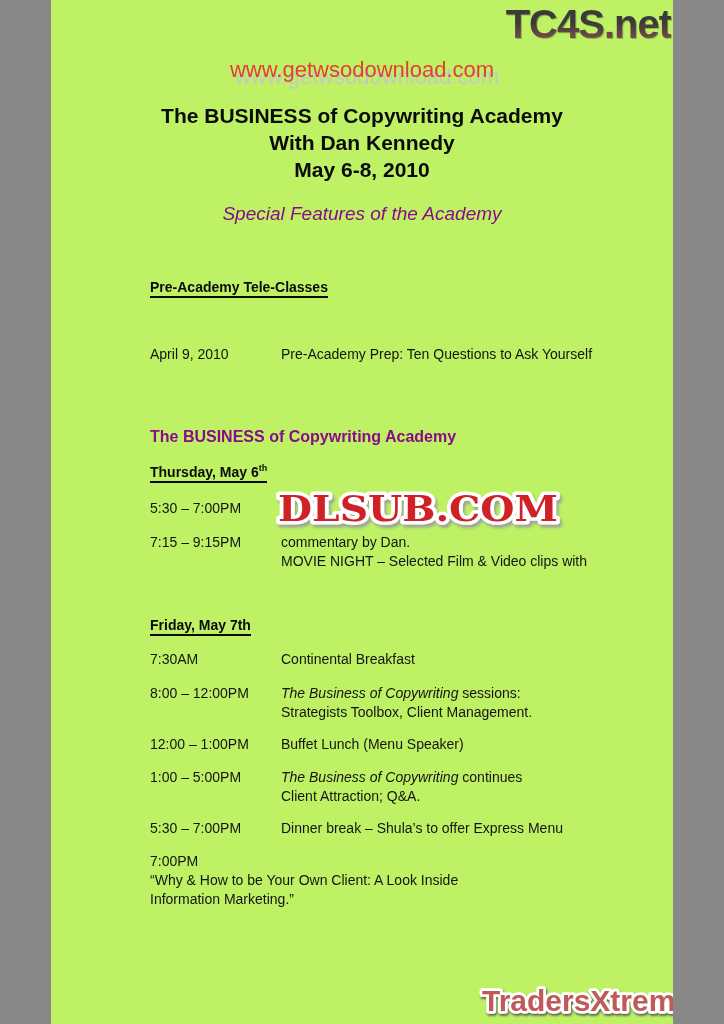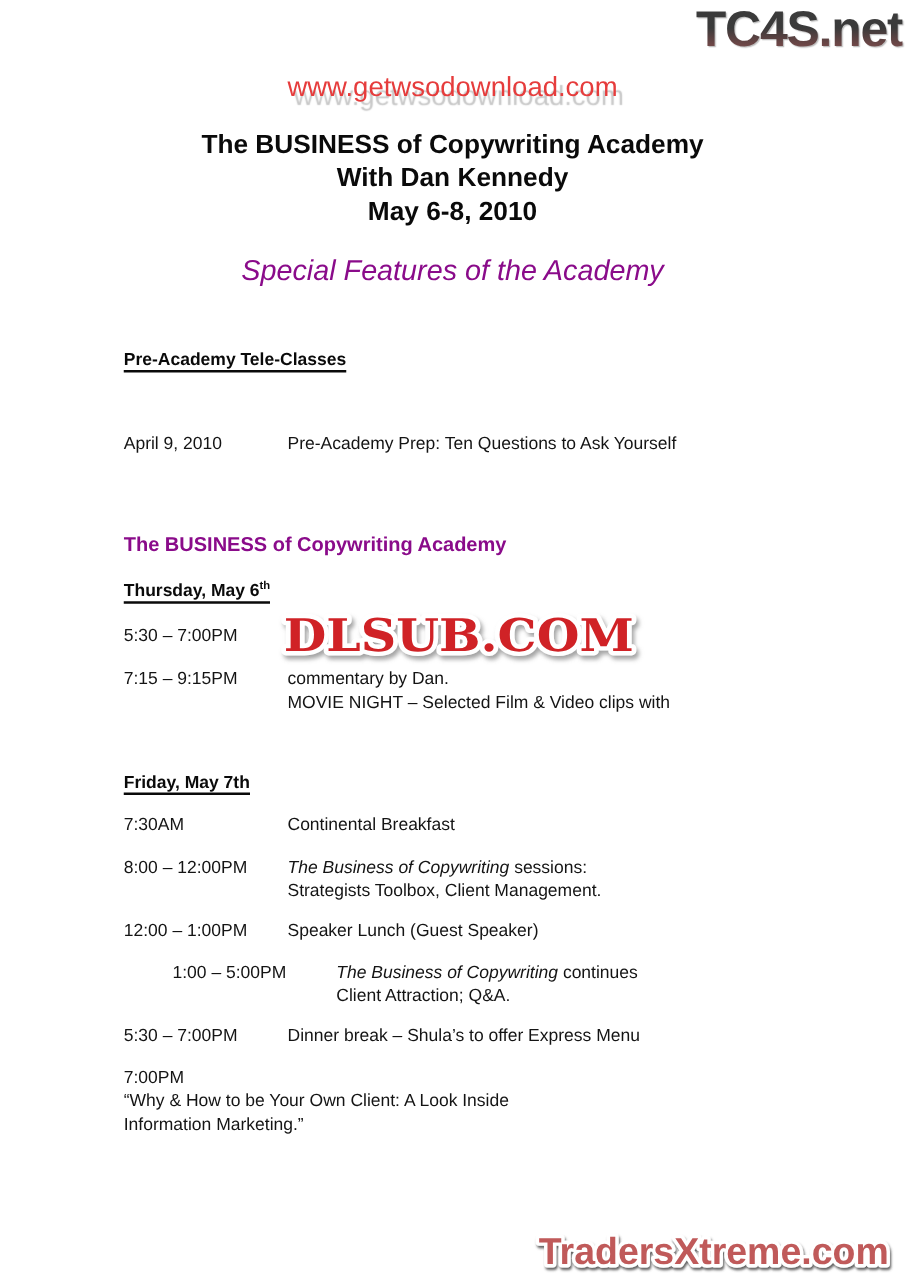--- a/index.html
+++ b/index.html
@@ -3,24 +3,24 @@
 <meta charset="utf-8">
 <style>
   html,body{margin:0;padding:0;}
   body{
     background:#888;
     font-family:"Liberation Sans", sans-serif;
     -webkit-font-smoothing:antialiased;
   }
   .page{
     position:relative;
-    width:724px;
+    width:622px;
     height:1024px;
     margin:0 auto;
-    background:#ffffff;
+    background:#bef264;
     overflow:hidden;
     color:#111;
   }
 
   
   .tc4s{
     position:absolute;
     top:2px; right:2px;
     font-size:40px;
     font-weight:bold;
@@ -68,21 +68,21 @@
     text-align:center;
     font-size:21px;
     font-weight:bold;
     line-height:27px;
     color:#0a0a0a;
   }
   .subtitle{
     position:absolute;
     top:203px; left:0; right:0;
     text-align:center;
-    font-size:23px;
+    font-size:19px;
     font-style:italic;
     color:#8a0b8a;
   }
 
   
   .h-underline{
     position:absolute;
     left:99px;
     font-size:14px;
     font-weight:bold;
@@ -126,21 +126,21 @@
   .y-pre-r1  {top:312px;}
   .y-pre-r2  {top:345px;}
   .y-acad-h  {top:428px;}
   .y-thu-h   {top:464px;}
   .y-thu-r1  {top:499px;}
   .y-thu-r2  {top:533px;}
   .y-fri-h   {top:617px;}
   .y-fri-r1  {top:650px;}
   .y-fri-r2  {top:684px;}
   .y-fri-r3  {top:735px;}
-  .y-fri-r4  {top:768px;margin-left:39px;}
+  .y-fri-r4  {top:768px;}
   .y-fri-r5  {top:819px;}
   .y-fri-r6  {top:852px;flex-direction:column;}
 </style>
 </head>
 <body>
 
 <div class="page">
 
   <div class="tc4s">TC4S.net</div>
 
@@ -214,21 +214,21 @@
   <div class="row y-fri-r2">
     <div class="time">8:00 – 12:00PM</div>
     <div class="desc">
       <div><span class="it">The Business of Copywriting</span><span> sessions:</span></div>
       <div>Strategists Toolbox, Client Management.</div>
     </div>
   </div>
 
   <div class="row y-fri-r3">
     <div class="time">12:00 – 1:00PM</div>
-    <div class="desc">Speaker Lunch (Guest Speaker)</div>
+    <div class="desc">Buffet Lunch (Menu Speaker)</div>
   </div>
 
   <div class="row y-fri-r4">
     <div class="time">1:00 – 5:00PM</div>
     <div class="desc">
       <div><span class="it">The Business of Copywriting</span><span> continues</span></div>
       <div>Client Attraction; Q&amp;A.</div>
     </div>
   </div>
 

